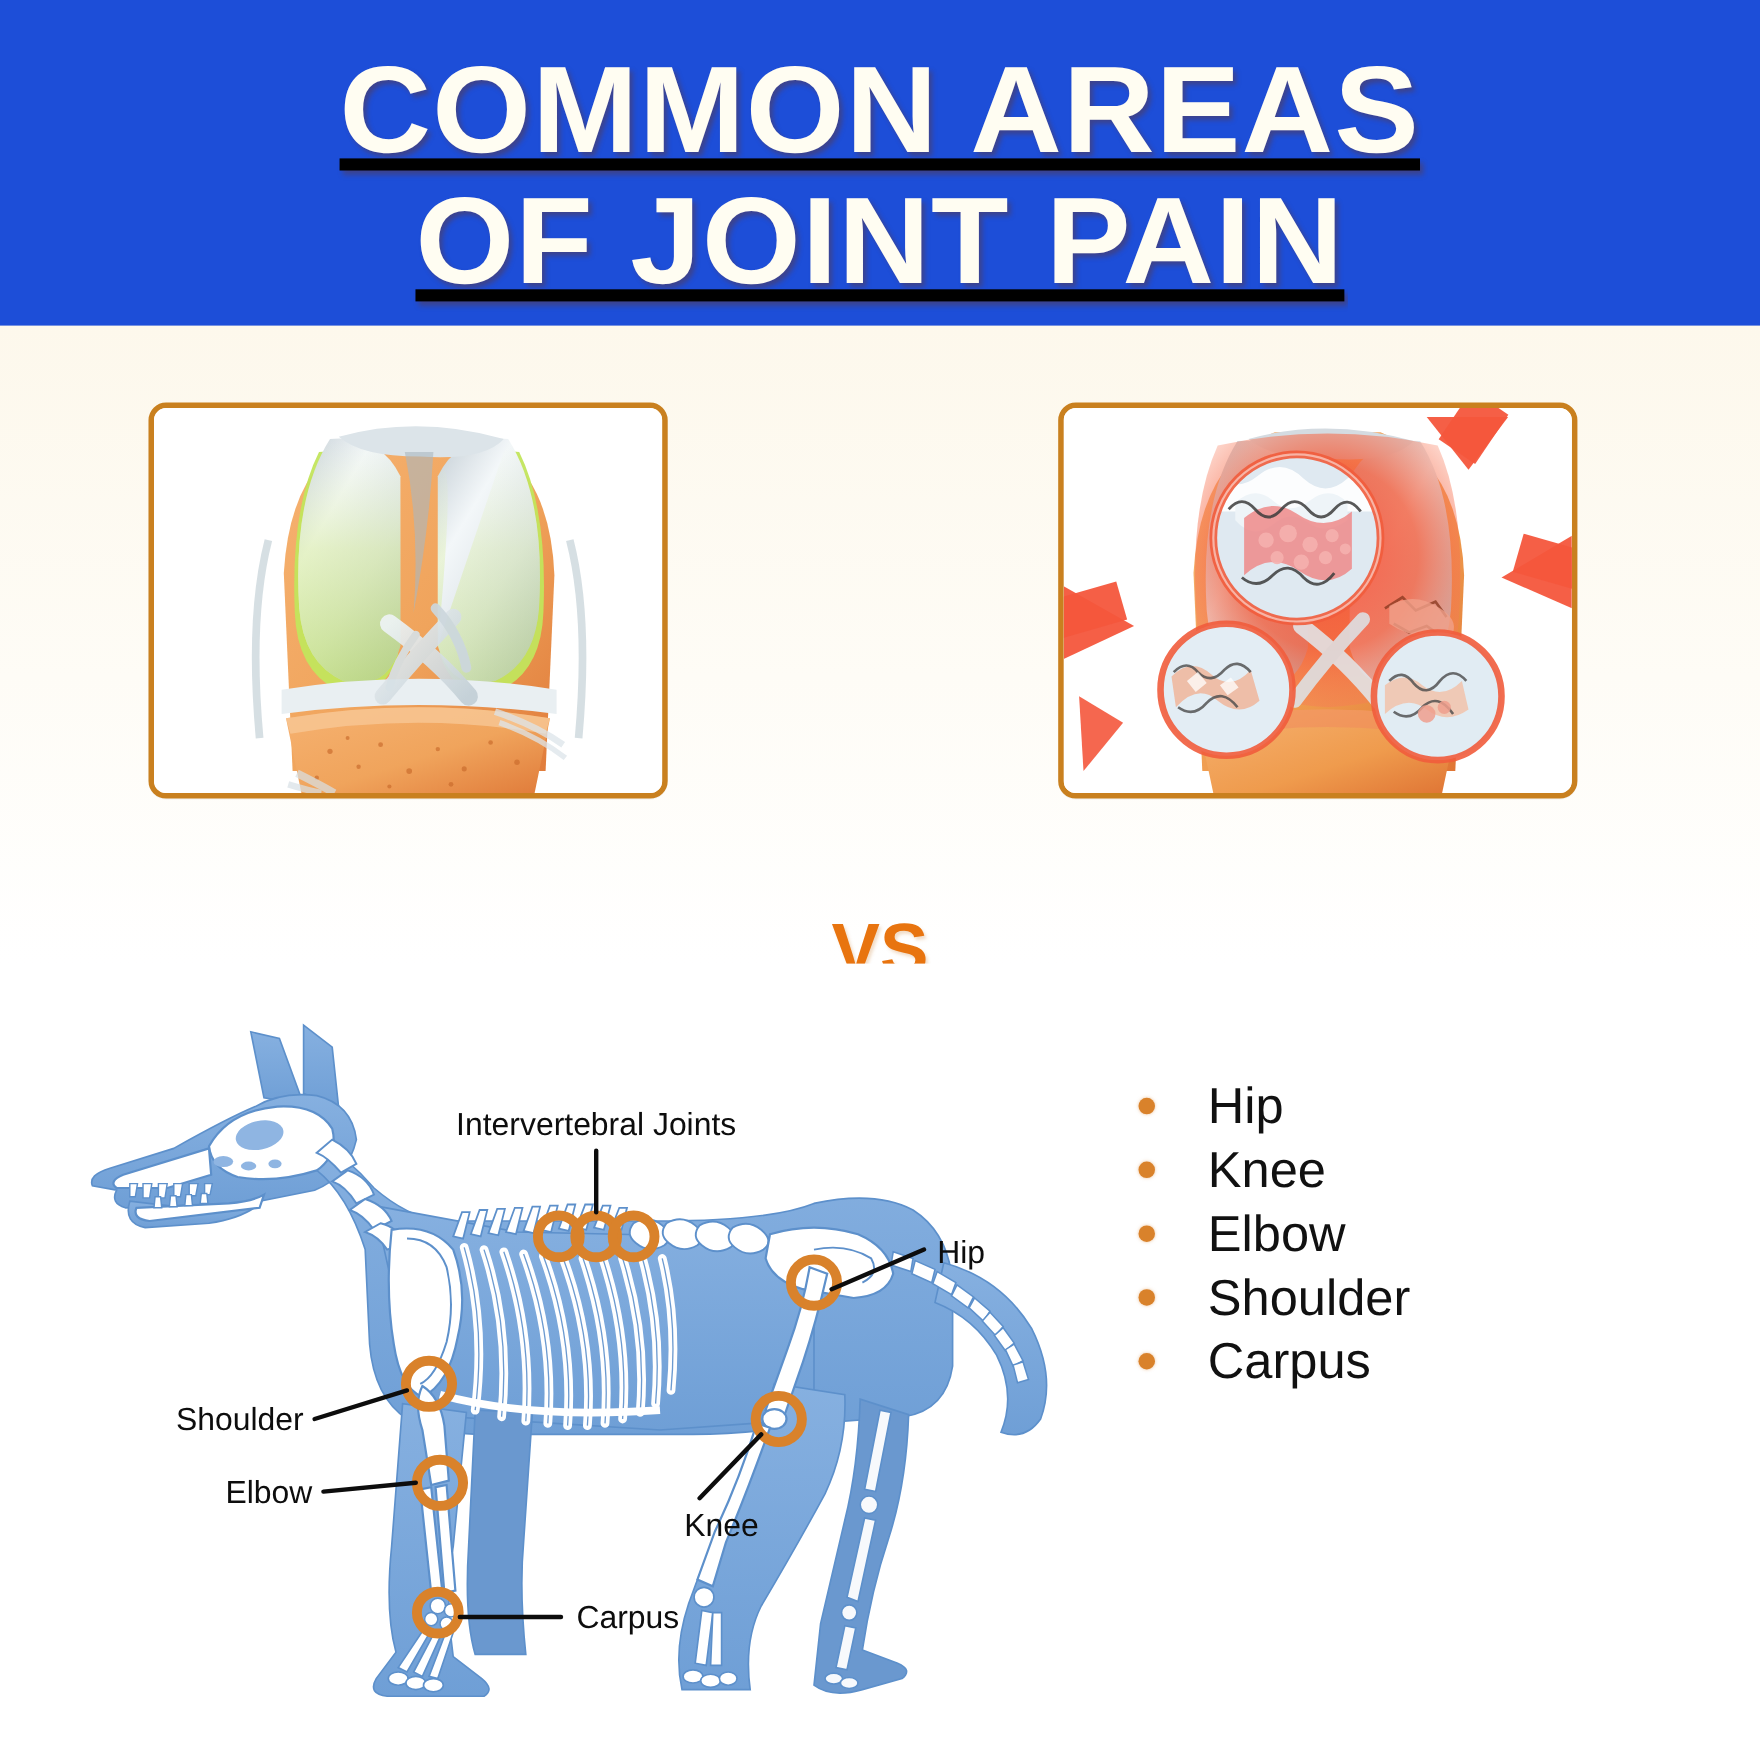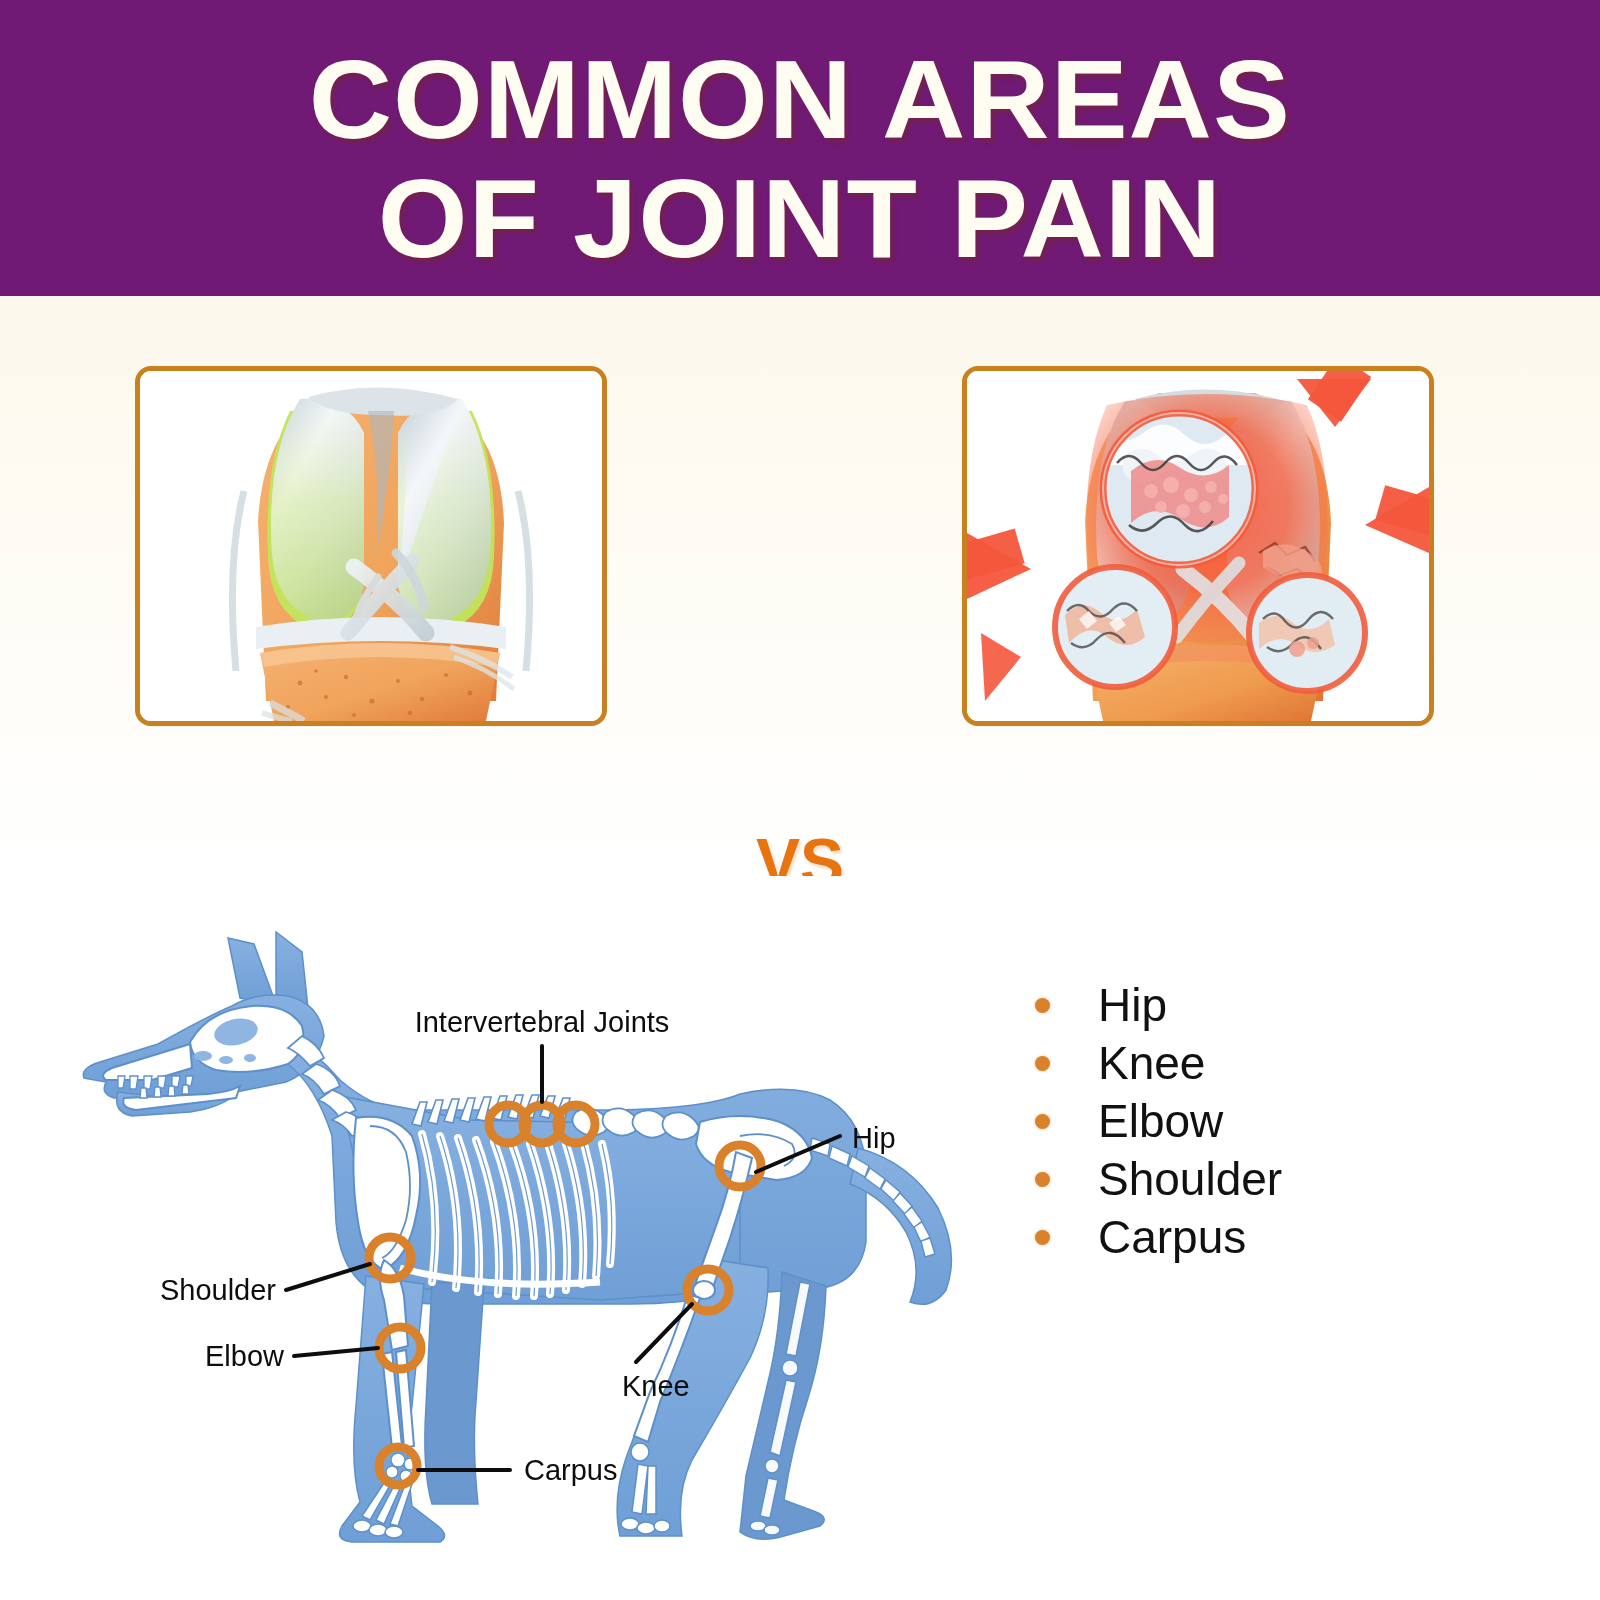--- a/index.html
+++ b/index.html
@@ -7,22 +7,22 @@
     width:1600px;height:1600px;
     background:#ffffff;
     font-family:"Liberation Sans", sans-serif;
     overflow:hidden;
   }
   .page{position:relative;width:1600px;height:1600px;overflow:hidden;background:#ffffff;}
 
   
   .header{
     position:absolute;left:0;top:0;width:1600px;height:320px;
-    background:#701a75;
-    display:flex;flex-direction:column;align-items:center;justify-content:center;
+    background:#1d4ed8;
+    display:flex;flex-direction:column;align-items:center;justify-content:center;text-decoration:underline;
   }
   .header-line{
     color:#fffdf2;
     font-family:"Liberation Sans", sans-serif;
     font-weight:bold;
     font-size:112px;
     line-height:1.06;
     letter-spacing:1px;
     transform:scaleX(1.03);
     text-shadow:3px 4px 5px rgba(120,45,0,.35);

